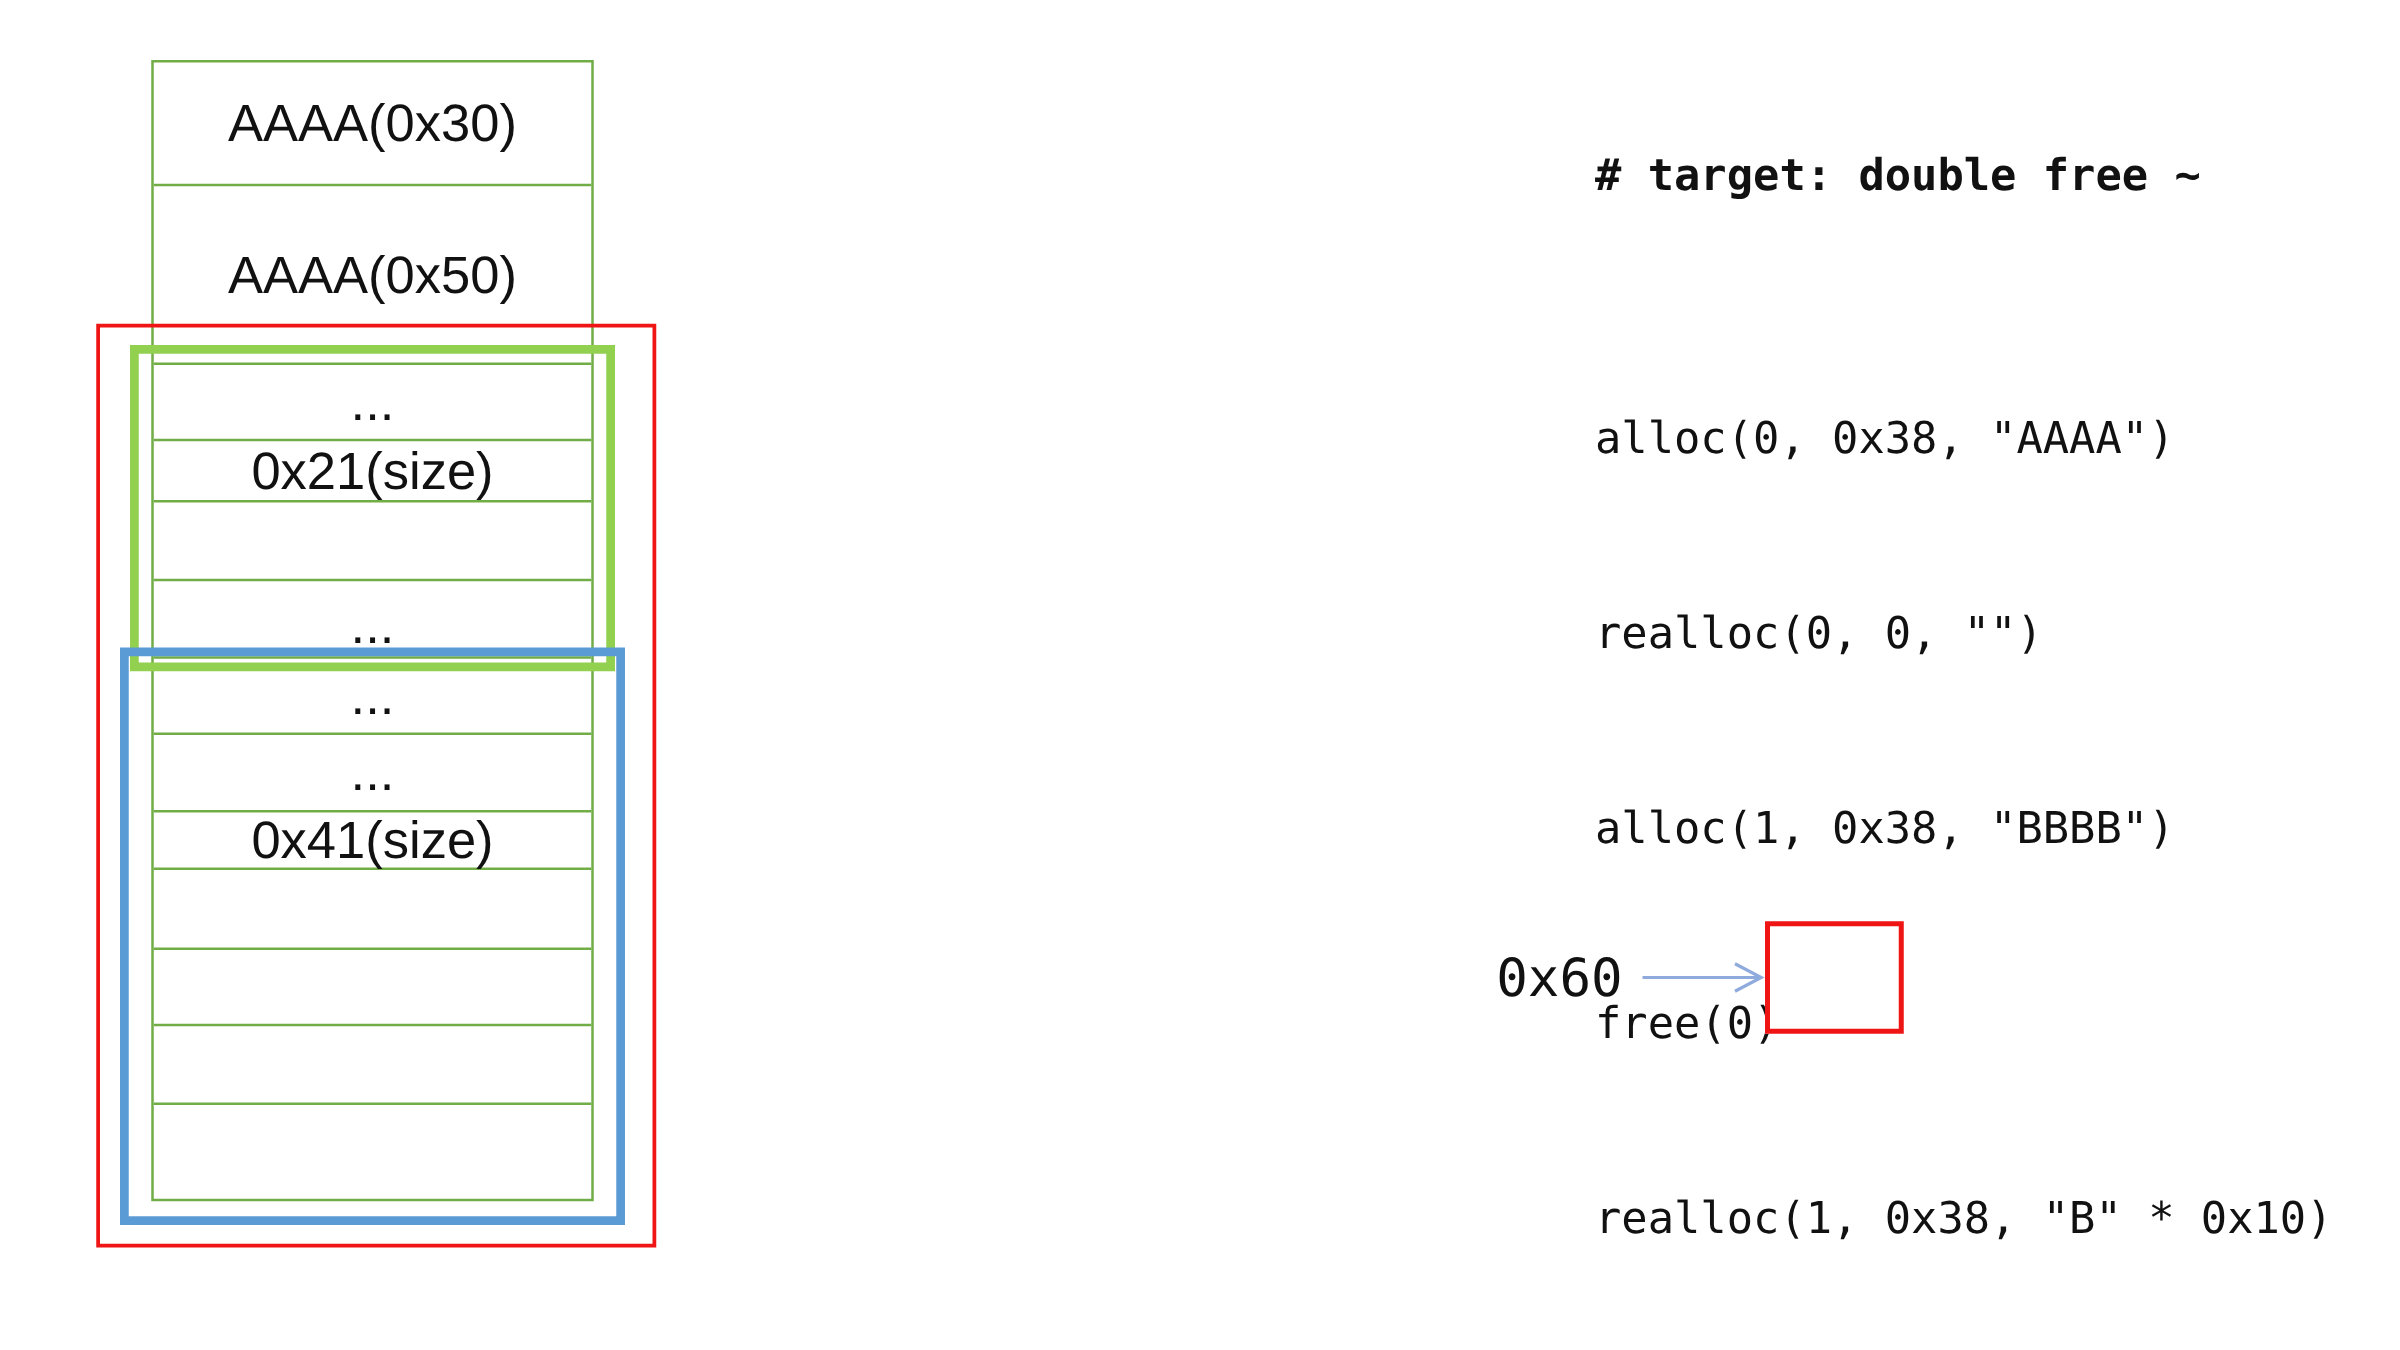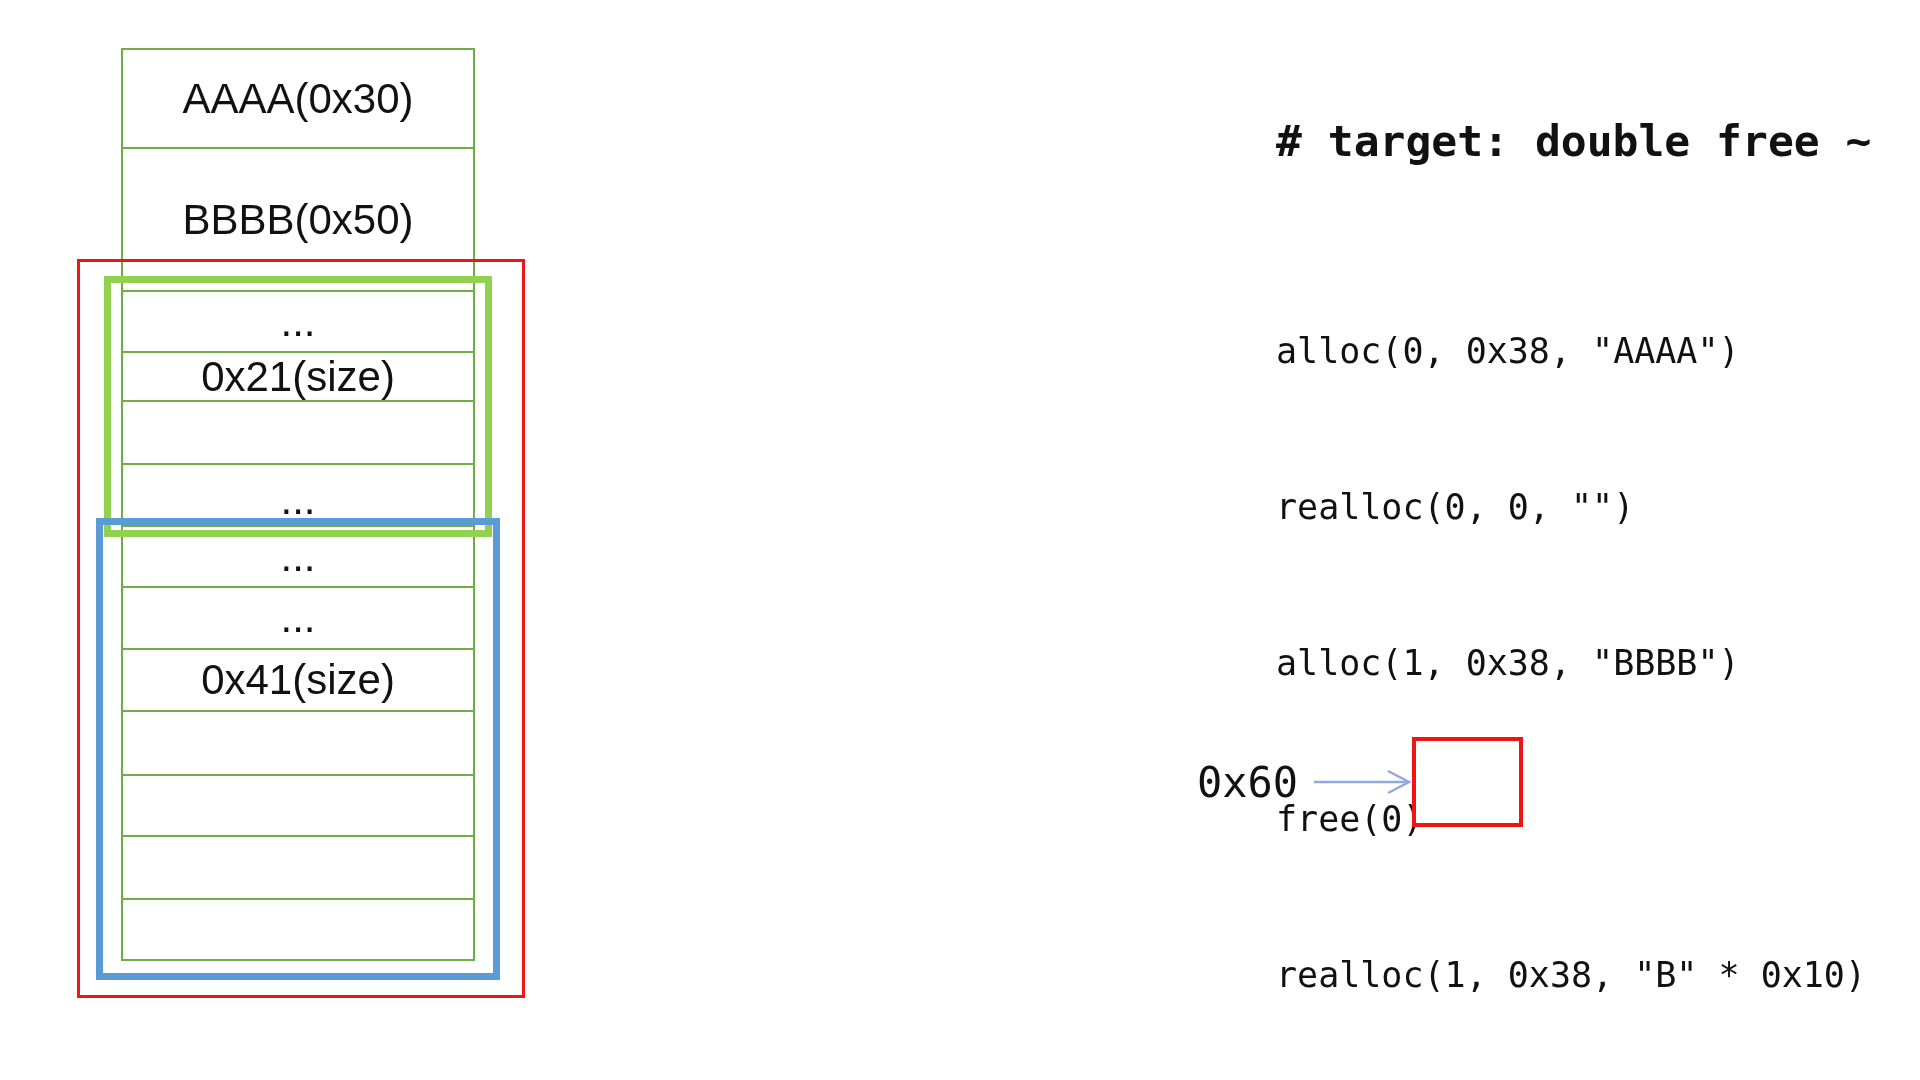--- a/index.html
+++ b/index.html
@@ -15,61 +15,61 @@
   .dots-low{position:absolute;left:0;right:0;bottom:4px;text-align:center;line-height:42px;}
 
   
   .ol{position:absolute;box-sizing:border-box;background:transparent;}
   .ol-red  {left:77px; top:259px;width:448px;height:739px;border:3px solid #f01515;z-index:5;}
   .ol-green{left:104px;top:276px;width:388px;height:261px;border:7px solid #92d050;z-index:3;}
   .ol-blue {left:96px; top:518px;width:404px;height:462px;border:7px solid #5b9bd5;z-index:4;}
 
   
   .code-title{position:absolute;left:1276px;top:119px;font-family:"DejaVu Sans Mono",monospace;
-              font-weight:bold;font-size:43px;line-height:44px;white-space:pre;}
+              font-weight:bold;font-size:35px;line-height:44px;white-space:pre;}
   .code-lines{position:absolute;left:1276px;top:221px;font-family:"DejaVu Sans Mono",monospace;
               font-size:35px;line-height:52px;white-space:pre;}
 
   
   .legend-row{position:absolute;left:1190px;width:340px;height:90px;display:flex;align-items:center;justify-content:center;}
   .legend-label{font-family:"DejaVu Sans Mono",monospace;font-size:42px;width:115px;flex:0 0 auto;}
   .legend-arrow{width:100px;height:28px;flex:0 0 auto;}
   .legend-box{width:111px;height:90px;box-sizing:border-box;border:4px solid #000;flex:0 0 auto;background:#fff;}
 </style>
 </head>
 <body>
 
 <div class="stage">
 
   <div class="memgrid" style="border-color: rgb(112, 173, 71);">
     <div class="mcell" style="height:99px">
         <span>AAAA(0x30)</span>
       </div>
     <div class="mcell" style="height:143px">
-        <span>BBBB(0x50)</span>
+        <span>AAAA(0x50)</span>
       </div>
     <div class="mcell" style="height:61px">
         <span>...</span>
       </div>
     <div class="mcell" style="height:49px">
         <span>0x21(size)</span>
       </div>
     <div class="mcell" style="height:63px">
         <span></span>
       </div>
     <div class="mcell" style="height:62px">
         <span class="dots-low">...</span>
       </div>
     <div class="mcell" style="height:61px">
         <span>...</span>
       </div>
     <div class="mcell" style="height:62px">
         <span>...</span>
       </div>
-    <div class="mcell" style="height:62px">
+    <div class="mcell" style="height:46px">
         <span>0x41(size)</span>
       </div>
     <div class="mcell" style="height:64px">
         <span></span>
       </div>
     <div class="mcell" style="height:61px">
         <span></span>
       </div>
     <div class="mcell" style="height:63px">
         <span></span>

